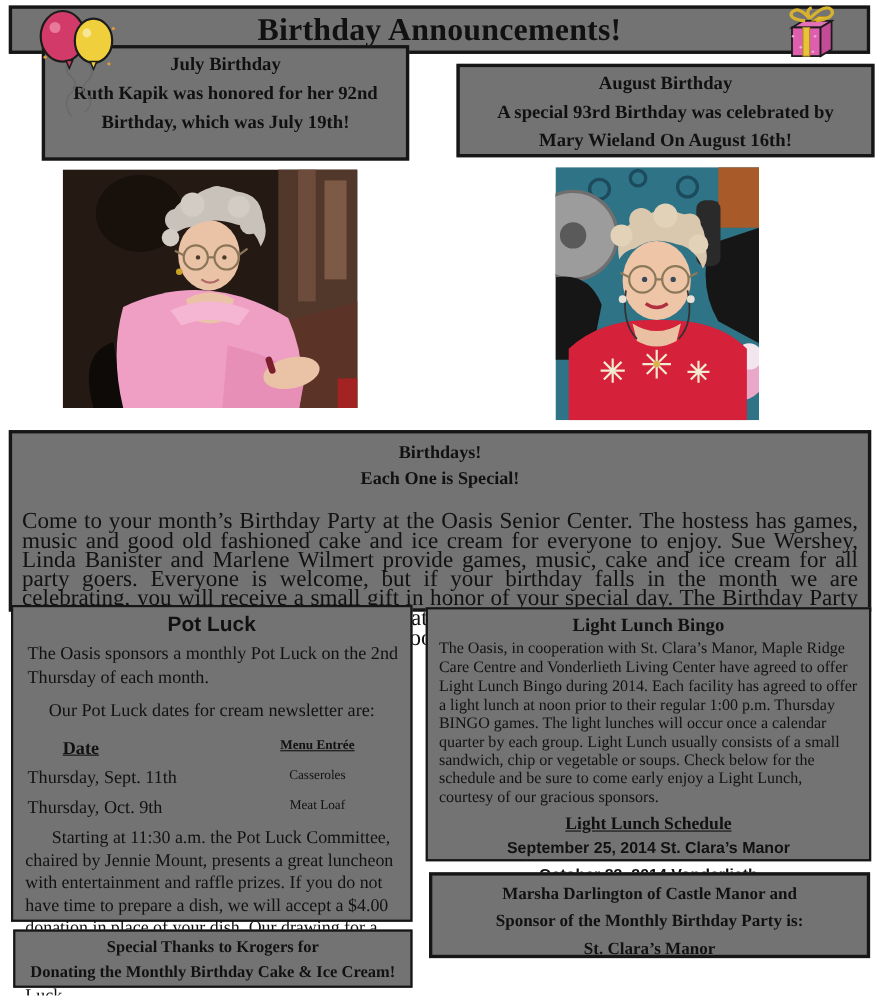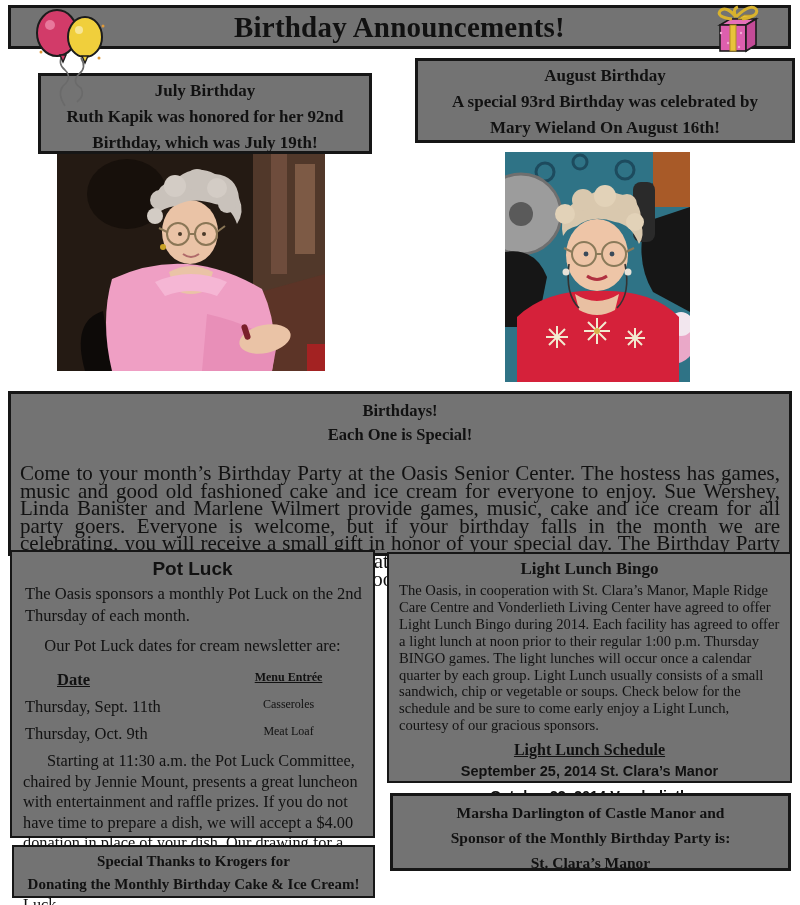--- a/index.html
+++ b/index.html
@@ -13,21 +13,21 @@
 
   
   .header { left: 8px; top: 5px; width: 783px; height: 44px; border-width: 3px;
             display: flex; align-items: center; justify-content: center; }
   .header-title { font-size: 29px; font-weight: bold; letter-spacing: 0.2px; }
   .balloons { position: absolute; left: 33px; top: 6px; width: 80px; height: 104px; z-index: 4; pointer-events: none; }
   .gift { position: absolute; left: 708px; top: 3px; width: 56px; height: 50px; z-index: 4; pointer-events: none; }
 
   
   .announce { border-width: 3px; text-align: center; font-weight: bold; font-size: 17px; line-height: 26px; padding-top: 2px; }
-  .july { left: 38px; top: 73px; width: 334px; height: 81px; }
+  .july { left: 38px; top: 41px; width: 334px; height: 105px; }
   .august { left: 415px; top: 58px; width: 380px; height: 85px; }
 
   
   .photo { position: absolute; }
   .photo-left { left: 57px; top: 154px; width: 268px; height: 217px; }
   .photo-right { left: 505px; top: 152px; width: 185px; height: 230px; }
   .photo svg { display: block; width: 100%; height: 100%; }
 
   
   .birthdays { left: 8px; top: 391px; width: 784px; height: 165px; border-width: 3px; padding: 5px 9px 0 9px; }

